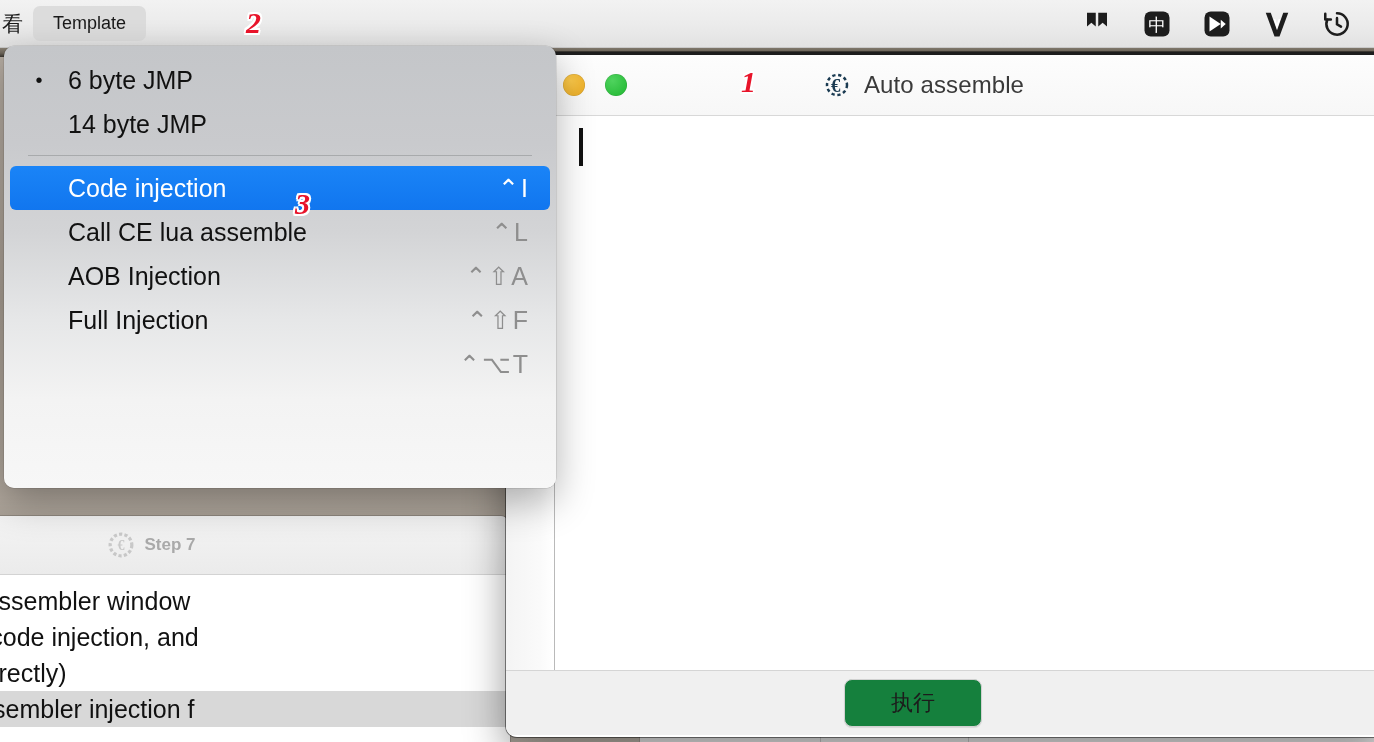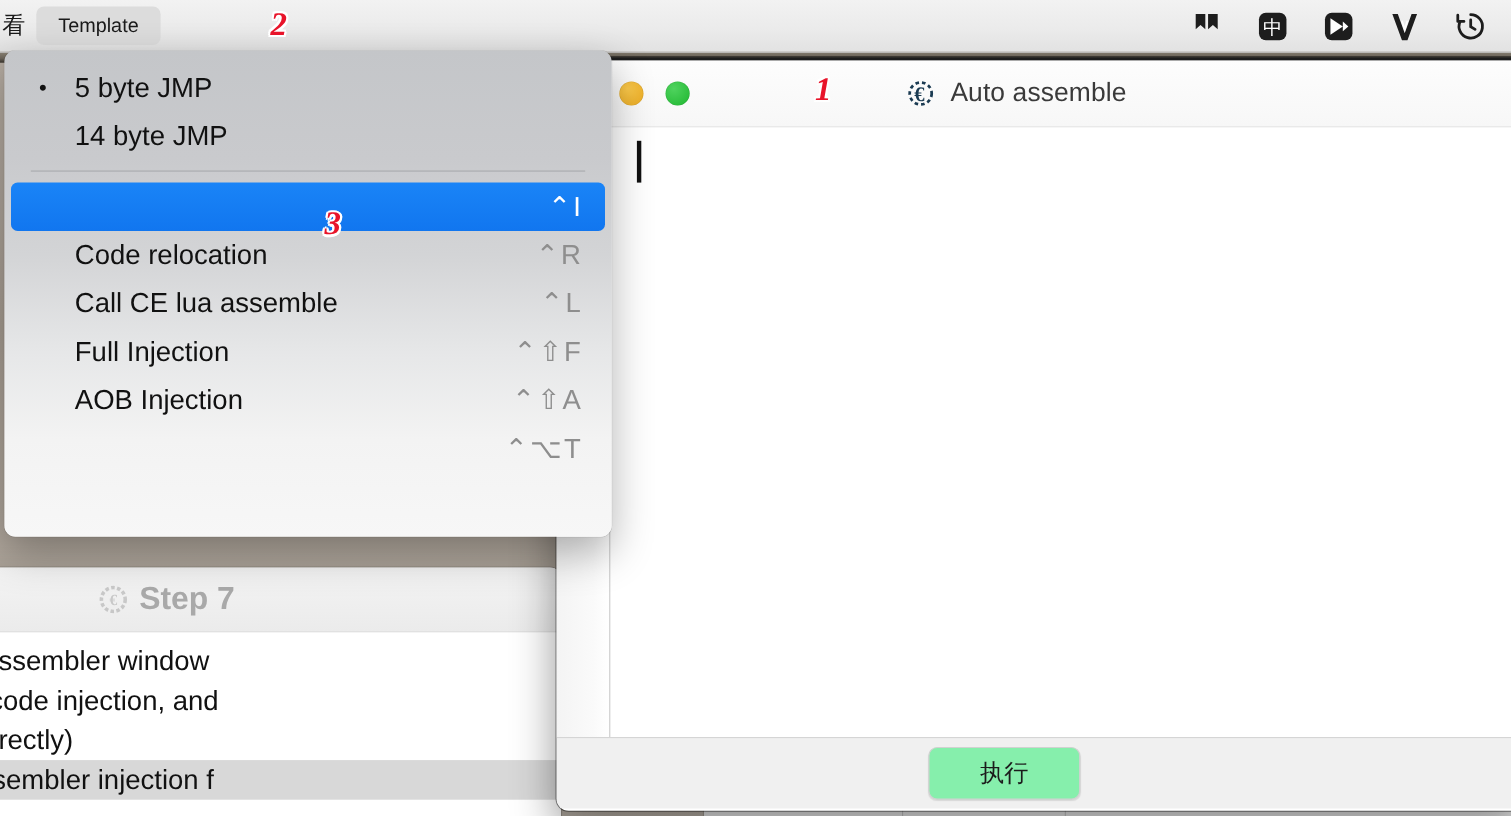--- a/index.html
+++ b/index.html
@@ -104,21 +104,21 @@
     background: #111;
   }
   .aa-footer {
     height: 64px; background: #f0f0f0;
     border-top: 1px solid #d5d5d5;
     display: flex; align-items: center; justify-content: flex-start;
     padding-left: 338px;
   }
   .exec-btn {
     font-size: 22px; color: #1c1c1c;
-    background: #86efac;
+    background: #15803d;
     border: 1px solid #d1d1d1;
     border-radius: 8px;
     padding: 8px 46px;
     box-shadow: 0 1px 1px rgba(0,0,0,.10);
   }
 
   
   .step7-window {
     position: absolute; left: -206px; top: 516px;
     width: 716px; height: 226px;
@@ -126,21 +126,21 @@
     border-radius: 10px 10px 0 0;
     box-shadow: 0 0 0 1px rgba(0,0,0,.16), 0 10px 28px rgba(0,0,0,.22);
     overflow: hidden;
   }
   .s7-titlebar {
     height: 58px;
     background: linear-gradient(180deg,#f4f4f4 0%, #ebebeb 100%);
     border-bottom: 1px solid #d3d3d3;
     display: flex; align-items: center; justify-content: center;
   }
-  .s7-title-txt { font-size: 29px; font-weight: bold; color: #a9a9a9; }
+  .s7-title-txt { font-size: 17px; font-weight: bold; color: #a9a9a9; }
   .s7-logo { margin-right: 10px; display: inline-flex; opacity: .45; }
   .s7-body { padding: 8px 0 0 0; background: #fff; }
   .s7-line {
     font-size: 25px; color: #111; line-height: 36px; white-space: nowrap;
     padding-left: 10px;
   }
   .s7-line.hl { background: #d8d8d8; }
 
   
   .bottom-peek {
@@ -289,61 +289,56 @@
           <path d="M3.2 4.4v4.2h4.2" fill="none" stroke="#1d1d1d" stroke-width="1.9" stroke-linecap="round" stroke-linejoin="round"></path>
           <path d="M12 7.6v4.6l3 1.8" fill="none" stroke="#1d1d1d" stroke-width="1.9" stroke-linecap="round"></path>
         </svg>
       </span>
     </div>
   </div>
 
   <div class="menu">
     <div class="menu-item">
       <span class="bullet">•</span>
-      <span class="mi-label">5 byte JMP</span>
+      <span class="mi-label">6 byte JMP</span>
       <span class="mi-spacer"></span>
       <span class="mi-key"></span>
     </div>
     <div class="menu-item">
       <span class="bullet"></span>
       <span class="mi-label">14 byte JMP</span>
       <span class="mi-spacer"></span>
       <span class="mi-key"></span>
     </div>
 
     <div class="menu-sep"></div>
 
     <div class="menu-item selected">
       <span class="bullet"></span>
+      <span class="mi-label">Code injection</span>
       <span class="mi-spacer"></span>
       <span class="mi-key">⌃I</span>
     </div>
     <div class="menu-item">
       <span class="bullet"></span>
-      <span class="mi-label">Code relocation</span>
-      <span class="mi-spacer"></span>
-      <span class="mi-key">⌃R</span>
-    </div>
-    <div class="menu-item">
-      <span class="bullet"></span>
       <span class="mi-label">Call CE lua assemble</span>
       <span class="mi-spacer"></span>
       <span class="mi-key">⌃L</span>
     </div>
     <div class="menu-item">
       <span class="bullet"></span>
+      <span class="mi-label">AOB Injection</span>
+      <span class="mi-spacer"></span>
+      <span class="mi-key">⌃⇧A</span>
+    </div>
+    <div class="menu-item">
+      <span class="bullet"></span>
       <span class="mi-label">Full Injection</span>
       <span class="mi-spacer"></span>
       <span class="mi-key">⌃⇧F</span>
-    </div>
-    <div class="menu-item">
-      <span class="bullet"></span>
-      <span class="mi-label">AOB Injection</span>
-      <span class="mi-spacer"></span>
-      <span class="mi-key">⌃⇧A</span>
     </div>
     <div class="menu-item">
       <span class="bullet"></span>
       <span class="mi-spacer"></span>
       <span class="mi-key">⌃⌥T</span>
     </div>
   </div>
 
   <span class="annot" style="left:741px; top:67px;">1</span>
   <span class="annot" style="left:246px; top:8px;">2</span>

